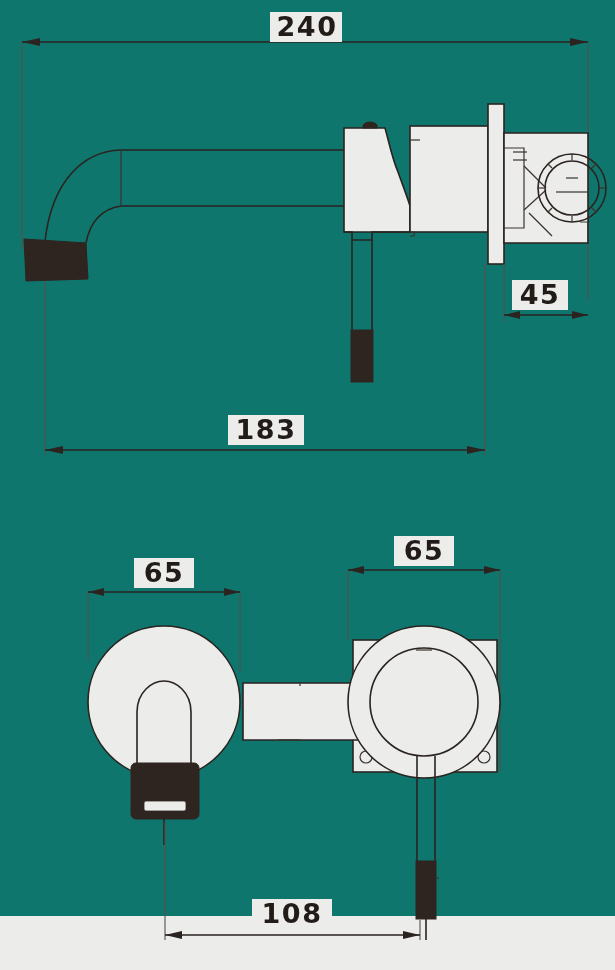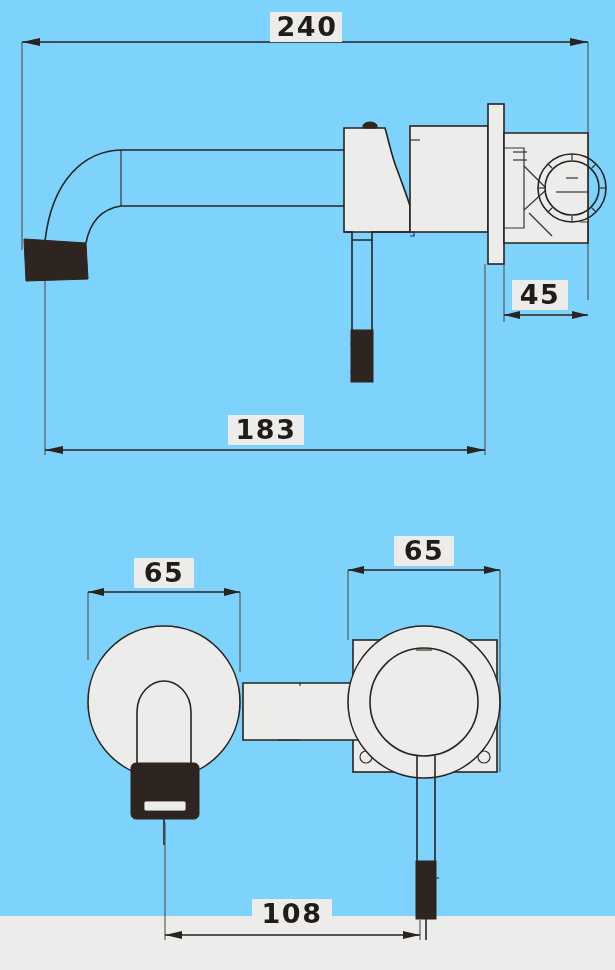--- a/index.html
+++ b/index.html
@@ -11,21 +11,21 @@
   body {
     width: 615px;
     height: 970px;
     overflow: hidden;
     font-family: "DejaVu Sans", sans-serif;
   }
   #drawing-root {
     position: relative;
     width: 615px;
     height: 916px;
-    background: #7dd3fc;
+    background: #0f766e;
   }
   svg#tech-drawing {
     display: block;
     width: 615px;
     height: 970px;
   }
   .outline {
     fill: none;
     stroke: #2a2320;
     stroke-width: 1.6;

